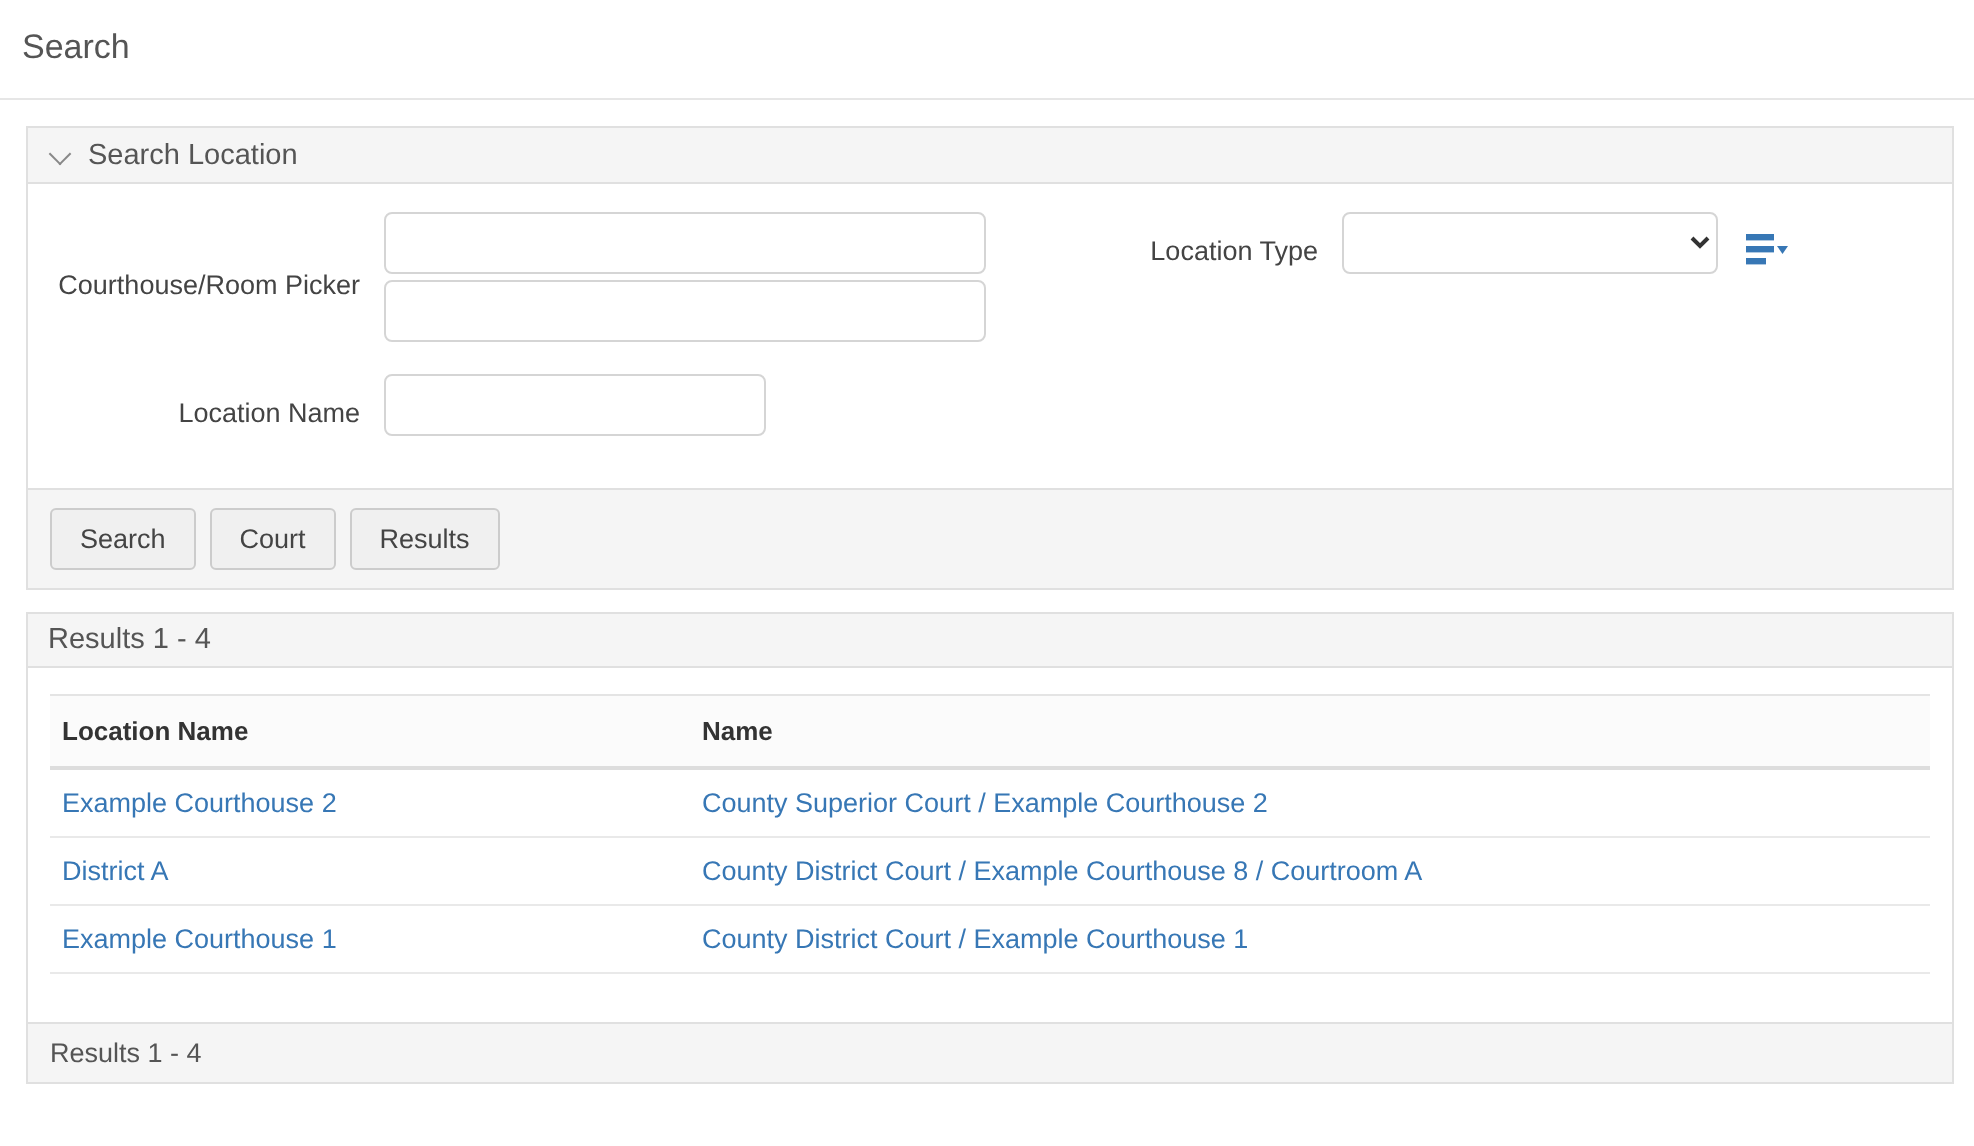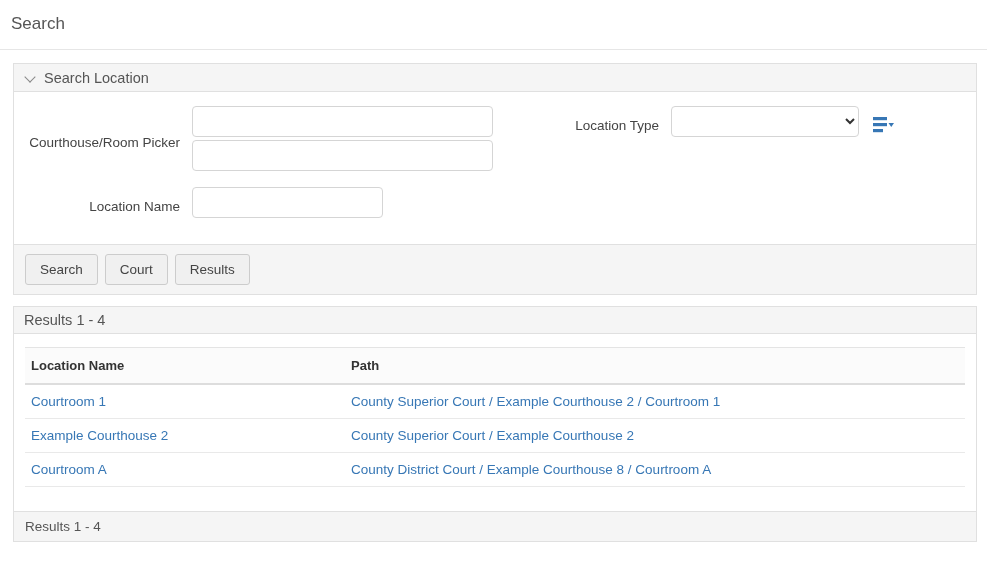--- a/index.html
+++ b/index.html
@@ -273,35 +273,35 @@
 
   <div class="results-heading">
     <span class="results-heading-text">Results 1 - 4</span>
   </div>
 
   <div class="results-body">
     <table class="results">
       <thead>
         <tr>
           <th>Location Name</th>
-          <th>Path</th>
+          <th>Name</th>
         </tr>
       </thead>
       <tbody>
-        <tr>
-          <td><a>Courtroom 1</a></td>
-          <td><a>County Superior Court / Example Courthouse 2 / Courtroom 1</a></td>
-        </tr>
         <tr>
           <td><a>Example Courthouse 2</a></td>
           <td><a>County Superior Court / Example Courthouse 2</a></td>
         </tr>
         <tr>
-          <td><a>Courtroom A</a></td>
+          <td><a>District A</a></td>
           <td><a>County District Court / Example Courthouse 8 / Courtroom A</a></td>
+        </tr>
+        <tr>
+          <td><a>Example Courthouse 1</a></td>
+          <td><a>County District Court / Example Courthouse 1</a></td>
         </tr>
       </tbody>
     </table>
   </div>
 
   <div class="results-footer">Results 1 - 4</div>
 
 </div>
 
 </body></html>

